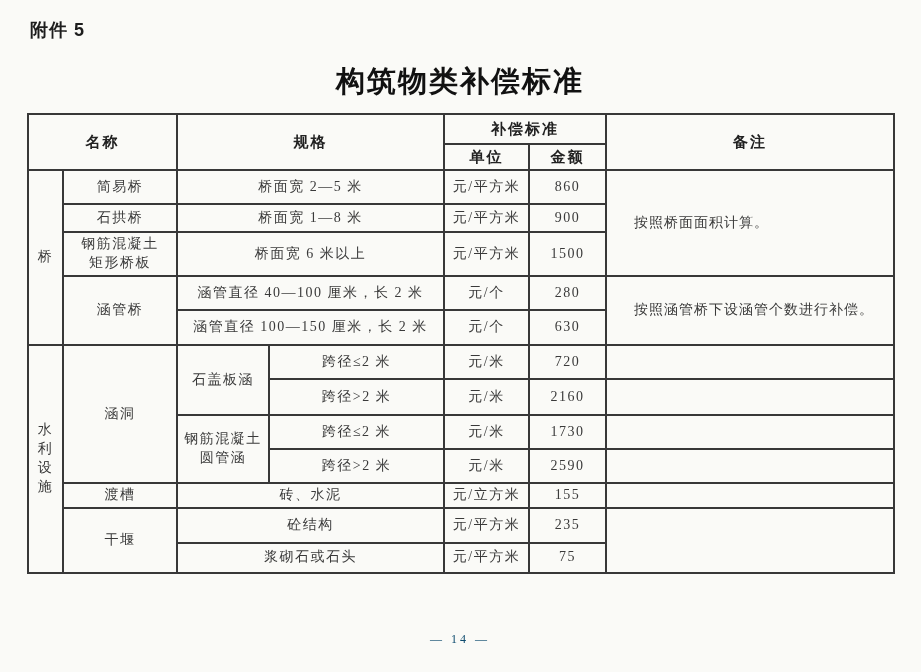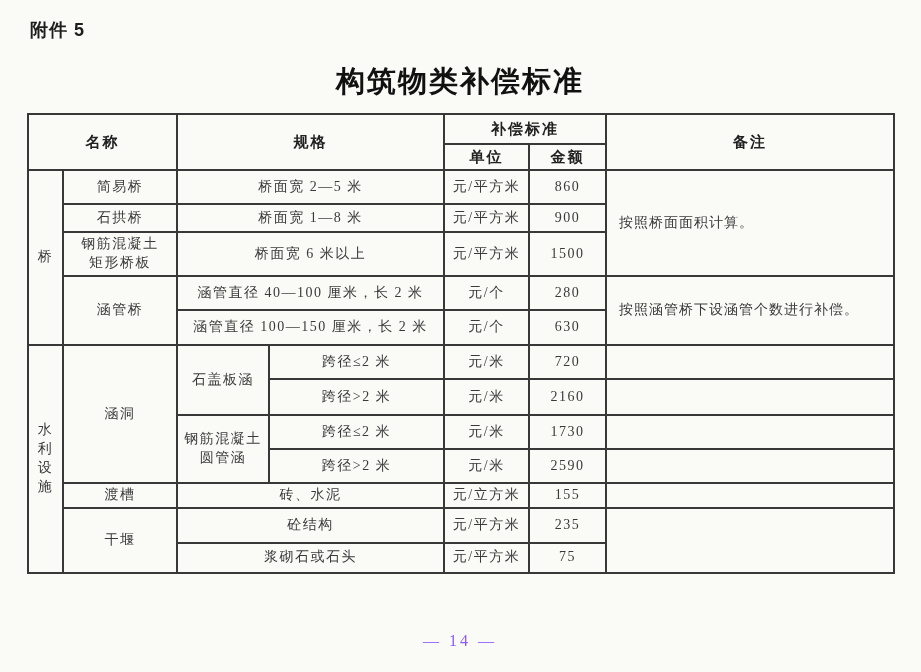--- a/index.html
+++ b/index.html
@@ -46,29 +46,29 @@
   }
   table.comp-table td.hdr {
     font-family: "Liberation Sans", "DejaVu Sans", sans-serif;
     font-size: 15px;
     font-weight: 600;
     color: #222;
     letter-spacing: 2px;
   }
   table.comp-table td.remark {
     text-align: left;
-    padding-left: 12px;
+    padding-left: 27px;
     letter-spacing: 1px;
   }
   .page-number {
     position: absolute;
     left: 27px; top: 632px; width: 866px;
     text-align: center;
-    font-size: 16px;
-    color: #8b5cf6;
+    font-size: 12px;
+    color: #0c4a6e;
     letter-spacing: 3px;
   }
 </style>
 </head>
 <body>
 
 <div class="attachment-label">附件 5</div>
 <h1 class="page-title">构筑物类补偿标准</h1>
 
 <table class="comp-table">

